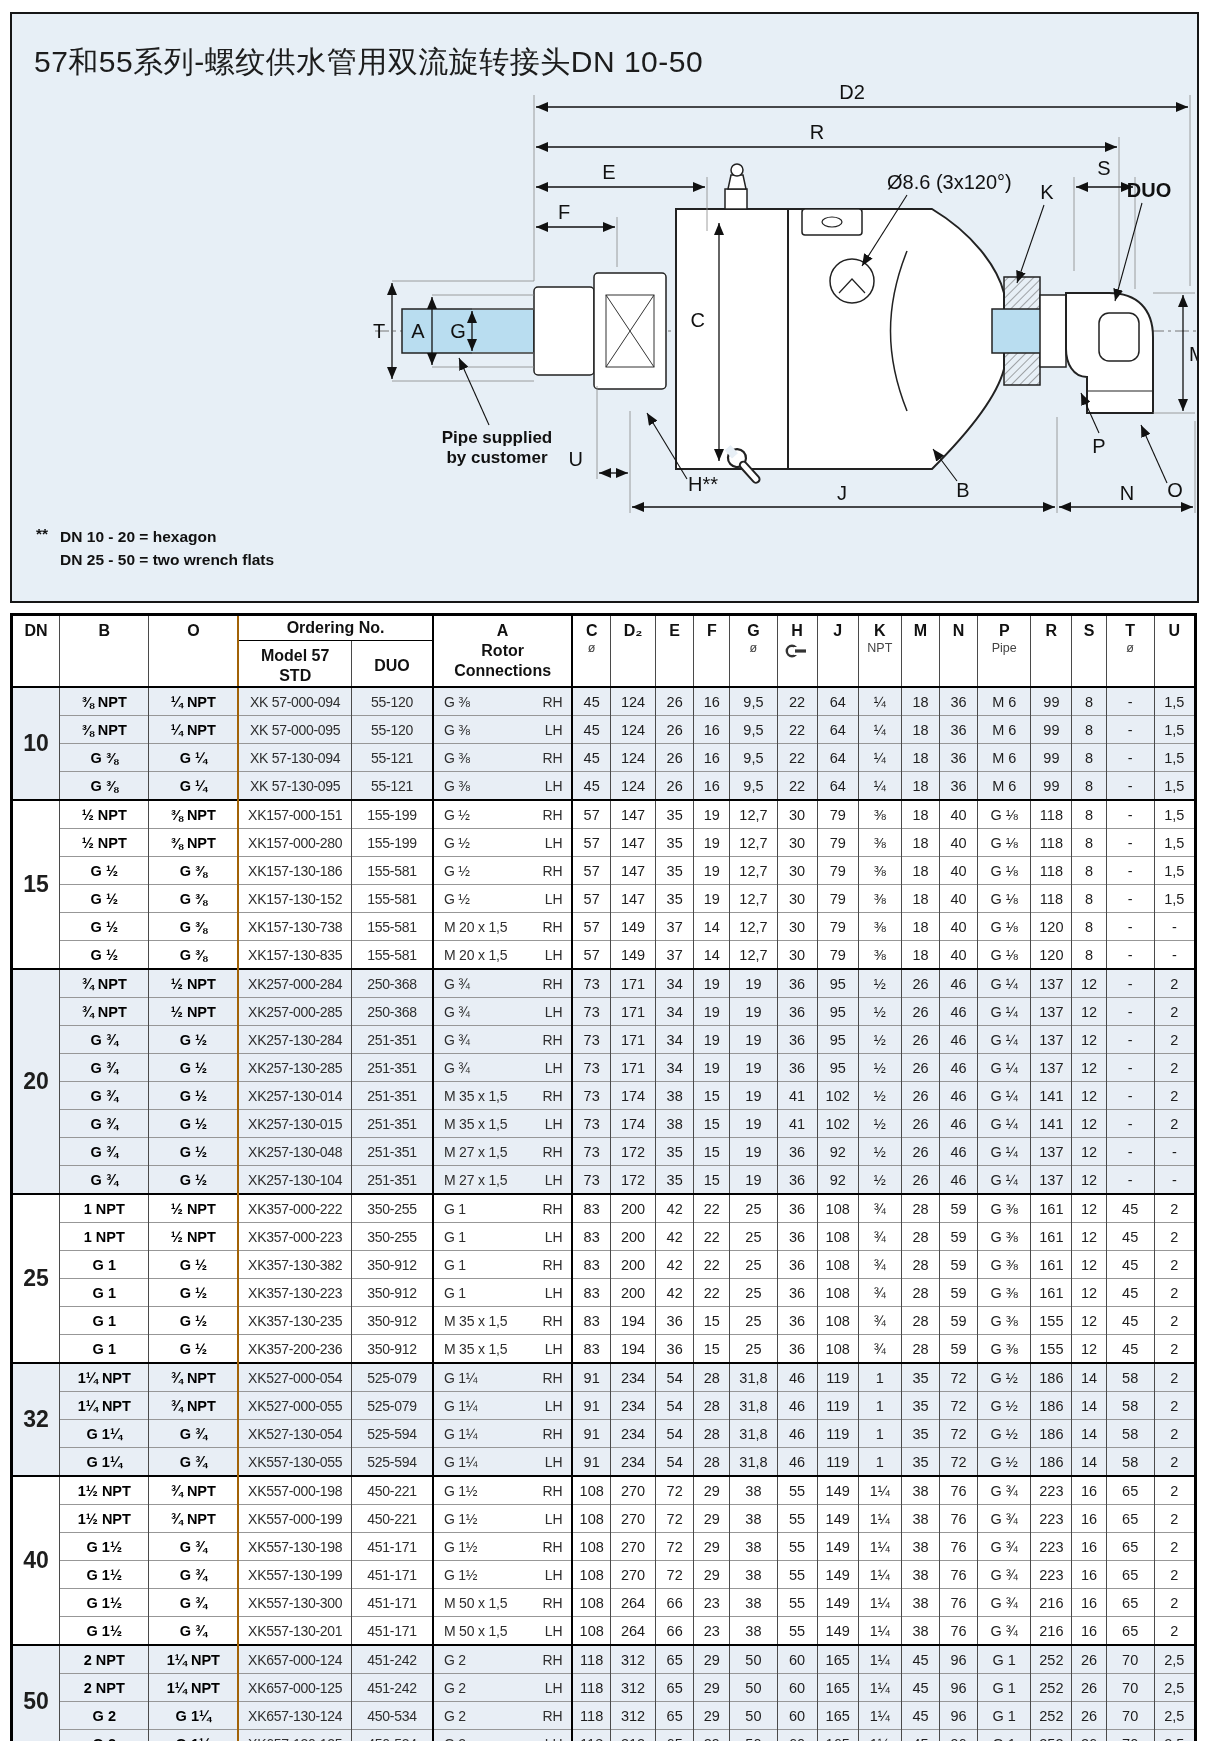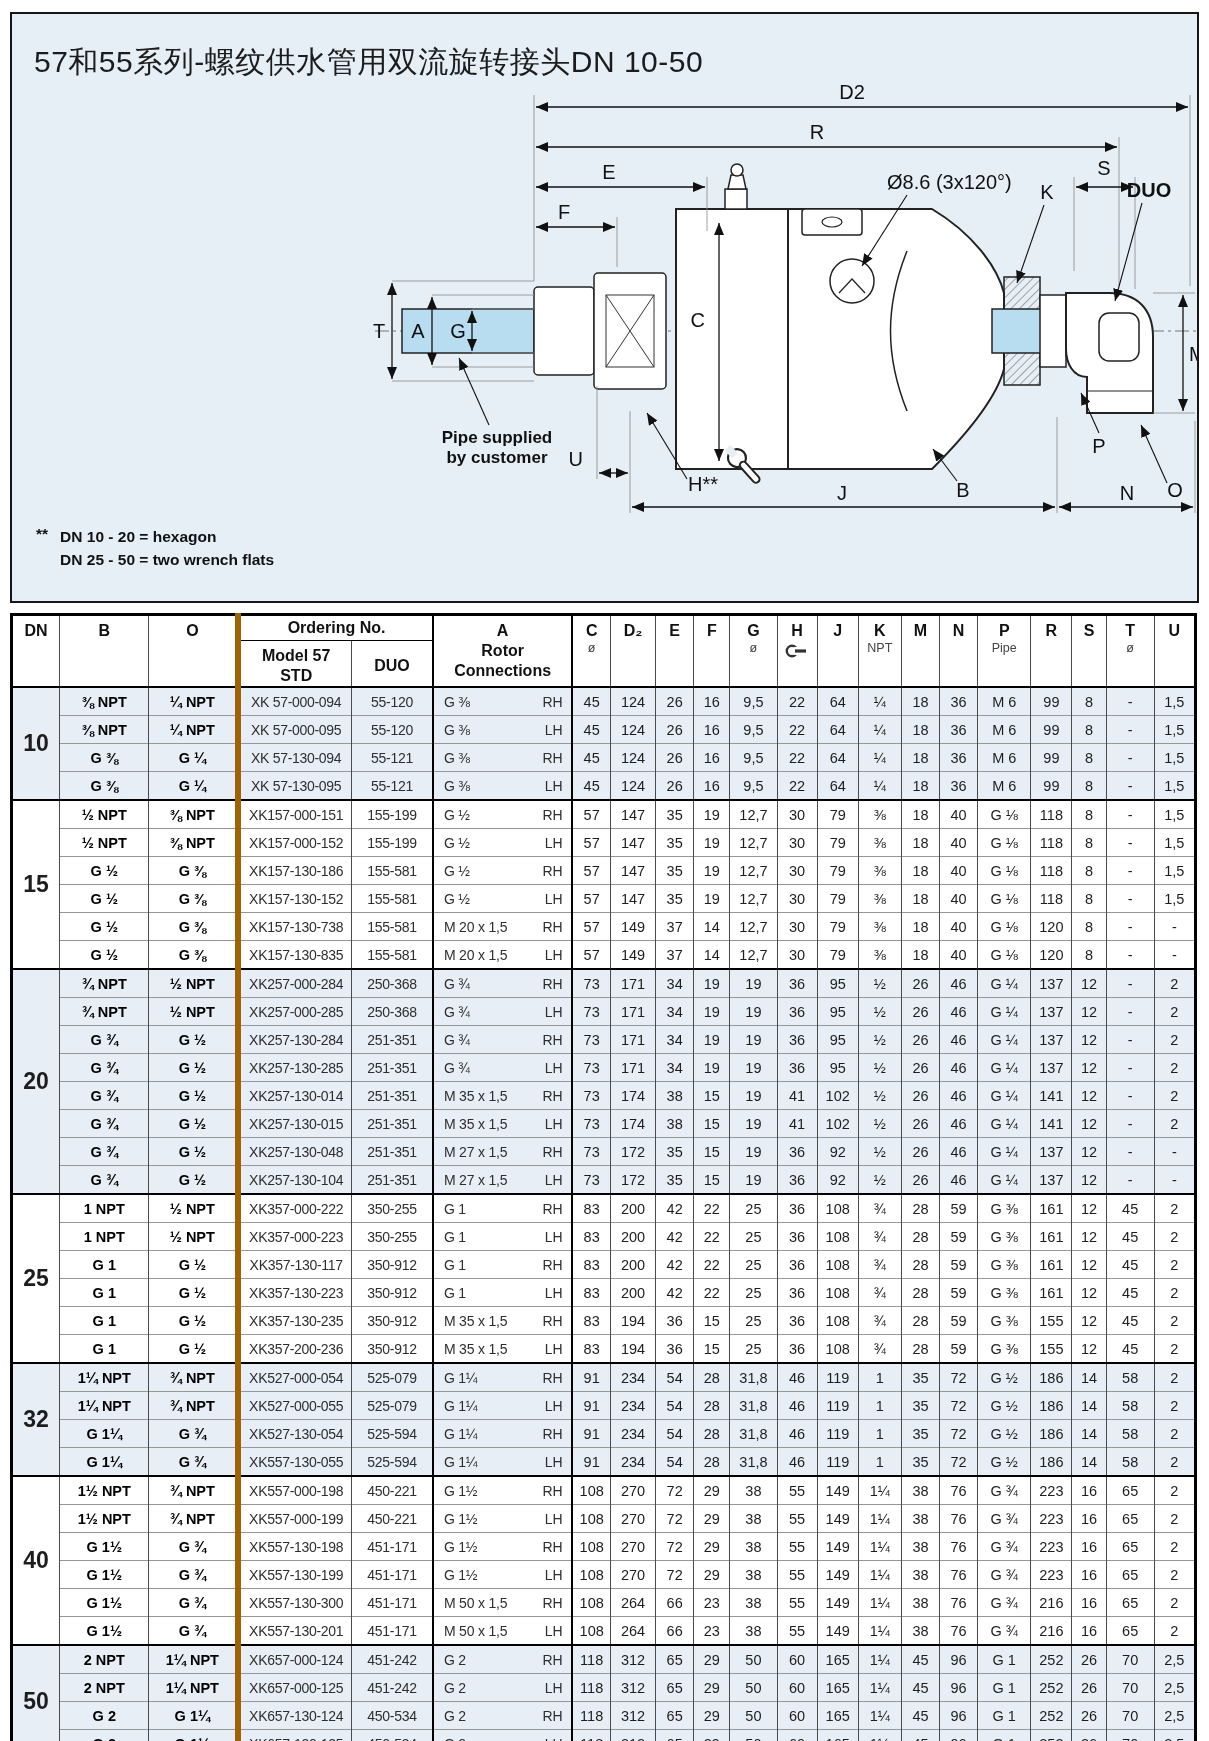--- a/index.html
+++ b/index.html
@@ -26,21 +26,21 @@
   .hord{font-size:16px;font-weight:bold;border-bottom:1px solid #000 !important;height:24px;vertical-align:middle;padding:0;}
   .hord2{font-size:15.5px;font-weight:bold;vertical-align:middle;height:40px;}
   tbody td{height:27px;font-size:14.5px;color:#1d1d1d;border-top:1px solid #979797;border-bottom:none;}
   tr.tinted td{background:#e8eef5;}
   tr.group-start td{border-top:2.5px solid #000;}
   td.dn-cell{font-size:23px;font-weight:bold;}
   td.bold-cell{font-weight:bold;font-size:14.5px;color:#000;}
   td.ord-cell{font-size:14px;color:#2e2e2e;letter-spacing:-.3px;}
   td.rotor-cell{padding:0;}
   .rotor{display:flex;justify-content:space-between;align-items:center;padding:0 9px 0 10px;font-size:14px;color:#2e2e2e;letter-spacing:-.2px;}
-  td.c-m57,th.c-m57{border-left:6px solid #a16207;}
+  td.c-m57,th.c-m57{border-left:2px solid #a16207;}
   td.c-rotor,th.c-rotor{border-left:2px solid #000;}
   td.c-c,th.c-c{border-left:2px solid #000;}
   .wr-ico{display:block;margin:2px auto 0 auto;}
 
   
   .dim{font-size:20px;fill:#111;}
   .dimb{font-size:20px;font-weight:bold;fill:#111;}
   .note{font-size:20px;fill:#111;}
   .pnote{font-size:17px;font-weight:bold;fill:#111;}
 </style>
@@ -424,21 +424,21 @@
           <td class="num-cell ">40</td>
           <td class="num-cell ">G ⅛</td>
           <td class="num-cell ">118</td>
           <td class="num-cell ">8</td>
           <td class="num-cell ">-</td>
           <td class="num-cell ">1,5</td>
         </tr>
         <tr>
           <td class="bold-cell">½ NPT</td>
           <td class="bold-cell">⅜ NPT</td>
-          <td class="ord-cell c-m57">XK157-000-152</td>
+          <td class="ord-cell c-m57">XK157-000-280</td>
           <td class="ord-cell">155-199</td>
           <td class="rotor-cell c-rotor">
             <div class="rotor">
               <span>G ½</span>
               <span>LH</span>
             </div>
           </td>
           <td class="num-cell c-c">57</td>
           <td class="num-cell ">147</td>
           <td class="num-cell ">35</td>
@@ -831,21 +831,21 @@
           <td class="num-cell ">59</td>
           <td class="num-cell ">G ⅜</td>
           <td class="num-cell ">161</td>
           <td class="num-cell ">12</td>
           <td class="num-cell ">45</td>
           <td class="num-cell ">2</td>
         </tr>
         <tr>
           <td class="bold-cell">G 1</td>
           <td class="bold-cell">G ½</td>
-          <td class="ord-cell c-m57">XK357-130-117</td>
+          <td class="ord-cell c-m57">XK357-130-382</td>
           <td class="ord-cell">350-912</td>
           <td class="rotor-cell c-rotor">
             <div class="rotor">
               <span>G 1</span>
               <span>RH</span>
             </div>
           </td>
           <td class="num-cell c-c">83</td>
           <td class="num-cell ">200</td>
           <td class="num-cell ">42</td>

